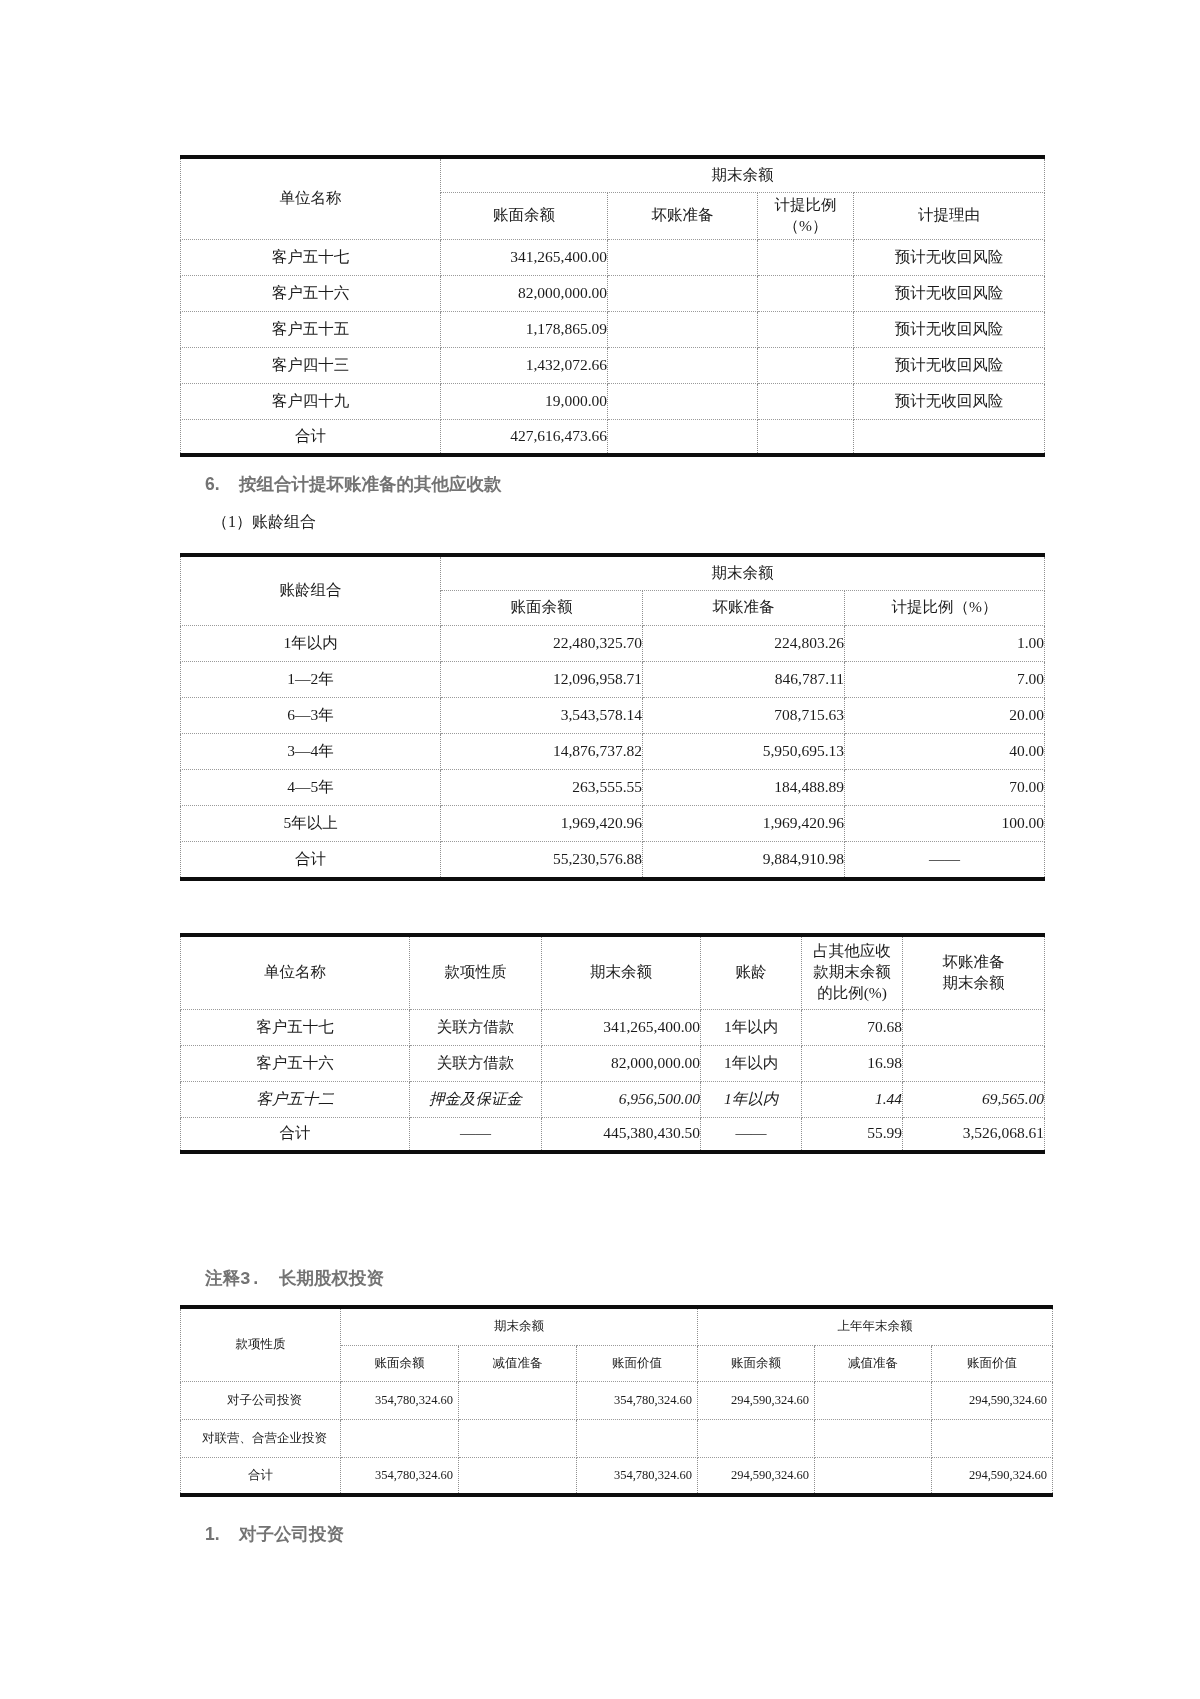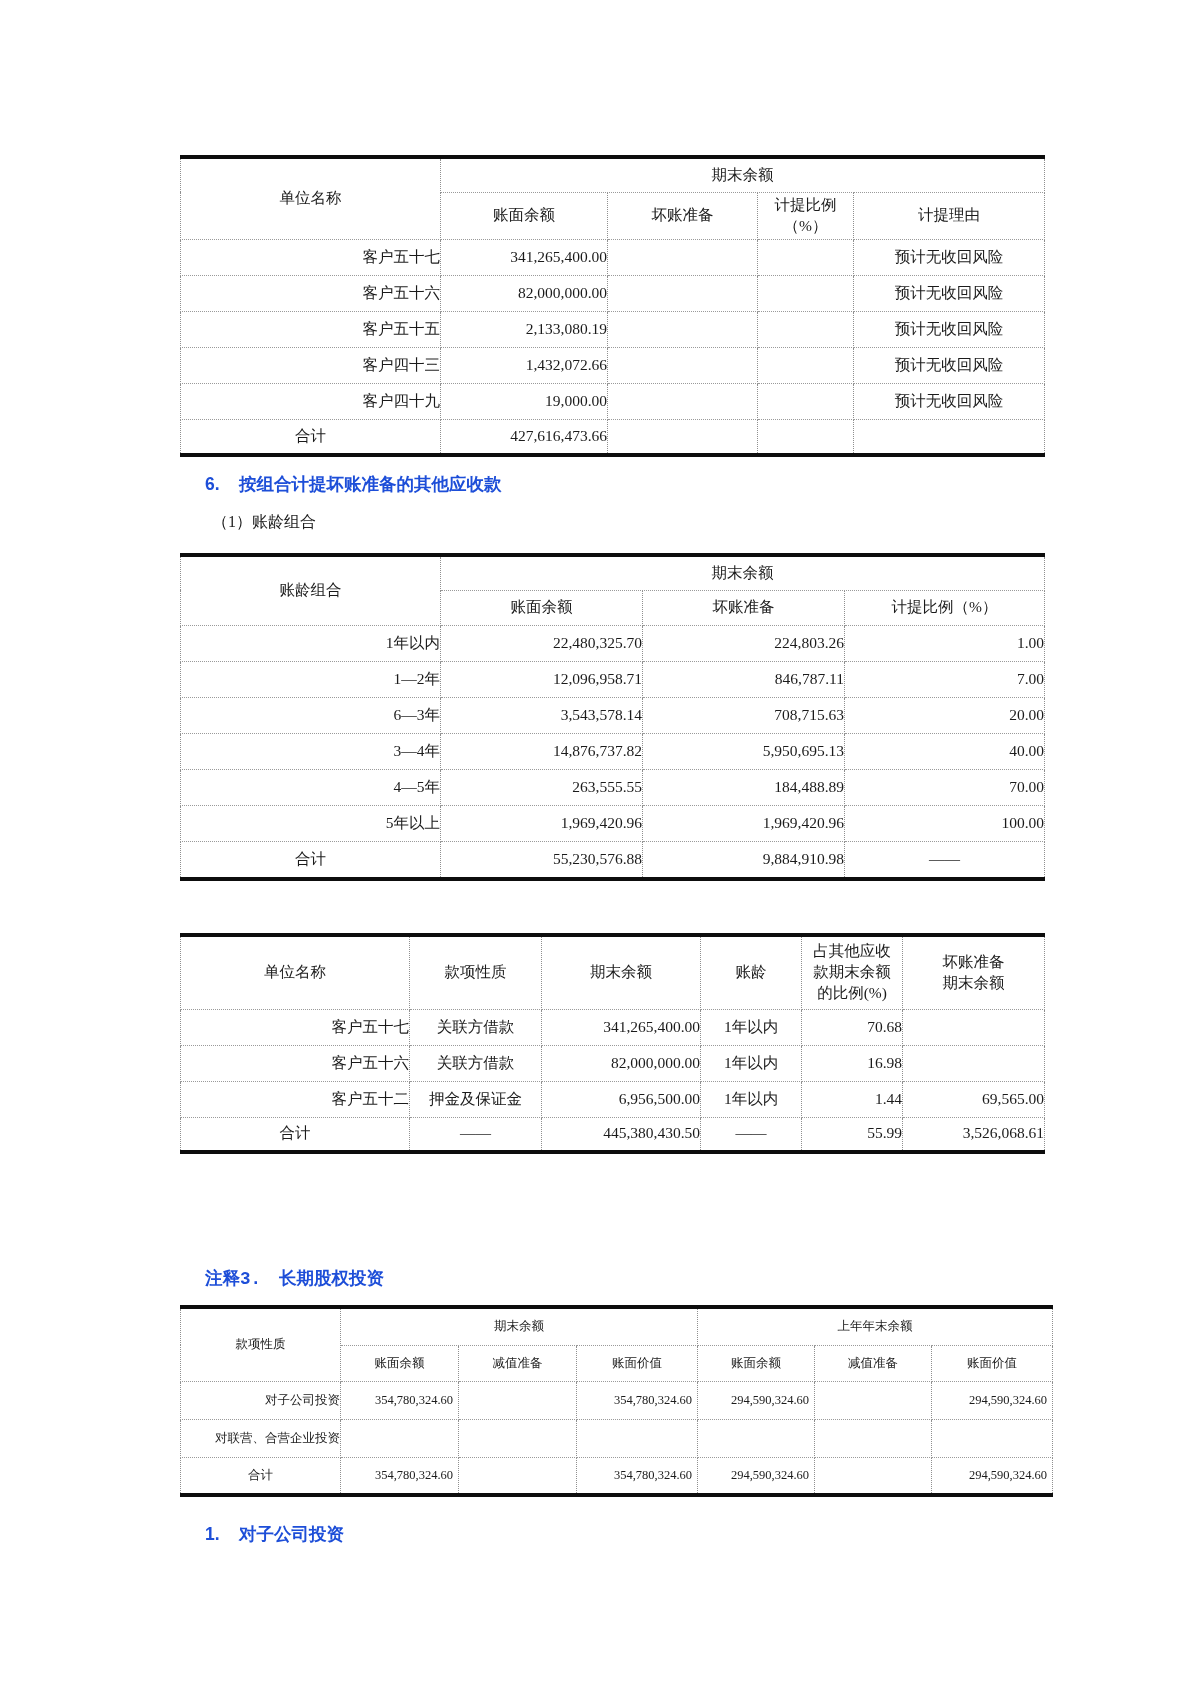--- a/index.html
+++ b/index.html
@@ -17,28 +17,28 @@
   }
   .fin-table td, .fin-table th {
     border-left:1px dotted #8f8f8f; border-right:1px dotted #8f8f8f;
     border-top:1px dotted #9a9a9a; border-bottom:1px dotted #9a9a9a;
     font-weight:normal; vertical-align:middle;
     font-size:15.5px; line-height:1.35;
     padding:0; overflow:hidden;
     white-space:pre-line;
   }
   .t-small td, .t-small th { font-size:12.5px; }
-  .lbl { text-align:right;  padding-left:12px; }
+  .lbl { text-align:center;  padding-left:12px; }
   .num { text-align:right; padding-right:11px; }
   .ctr { text-align:center; }
   .grp { text-align:center; }
   
   .heading {
     position:absolute; font-family:"Liberation Sans","DejaVu Sans",sans-serif;
-    font-weight:bold; font-size:17.5px; color:#1d4ed8; white-space:nowrap;
+    font-weight:bold; font-size:17.5px; color:#737373; white-space:nowrap;
   }
   .heading .h-num { display:inline-block; min-width:34px; }
   .heading .h-num-wide { display:inline-block; min-width:74px; }
   .subheading {
     position:absolute; font-size:16px; color:#222; white-space:nowrap;
   }
 </style>
 </head>
 <body>
 
@@ -73,21 +73,21 @@
     </tr>
     <tr style="height:36px;">
       <td class="lbl">客户五十六</td>
       <td class="num">82,000,000.00</td>
       <td class="num"></td>
       <td class="num"></td>
       <td class="ctr">预计无收回风险</td>
     </tr>
     <tr style="height:36px;">
       <td class="lbl">客户五十五</td>
-      <td class="num">2,133,080.19</td>
+      <td class="num">1,178,865.09</td>
       <td class="num"></td>
       <td class="num"></td>
       <td class="ctr">预计无收回风险</td>
     </tr>
     <tr style="height:36px;">
       <td class="lbl">客户四十三</td>
       <td class="num">1,432,072.66</td>
       <td class="num"></td>
       <td class="num"></td>
       <td class="ctr">预计无收回风险</td>
@@ -209,21 +209,21 @@
       <td class="num"></td>
     </tr>
     <tr style="height:36px;">
       <td class="lbl">客户五十六</td>
       <td class="ctr">关联方借款</td>
       <td class="num">82,000,000.00</td>
       <td class="ctr">1年以内</td>
       <td class="num">16.98</td>
       <td class="num"></td>
     </tr>
-    <tr style="height:36px;">
+    <tr style="height:36px;font-style:italic;">
       <td class="lbl">客户五十二</td>
       <td class="ctr">押金及保证金</td>
       <td class="num">6,956,500.00</td>
       <td class="ctr">1年以内</td>
       <td class="num">1.44</td>
       <td class="num">69,565.00</td>
     </tr>
     <tr style="height:35px;">
       <td class="ctr">合计</td>
       <td class="ctr">——</td>

